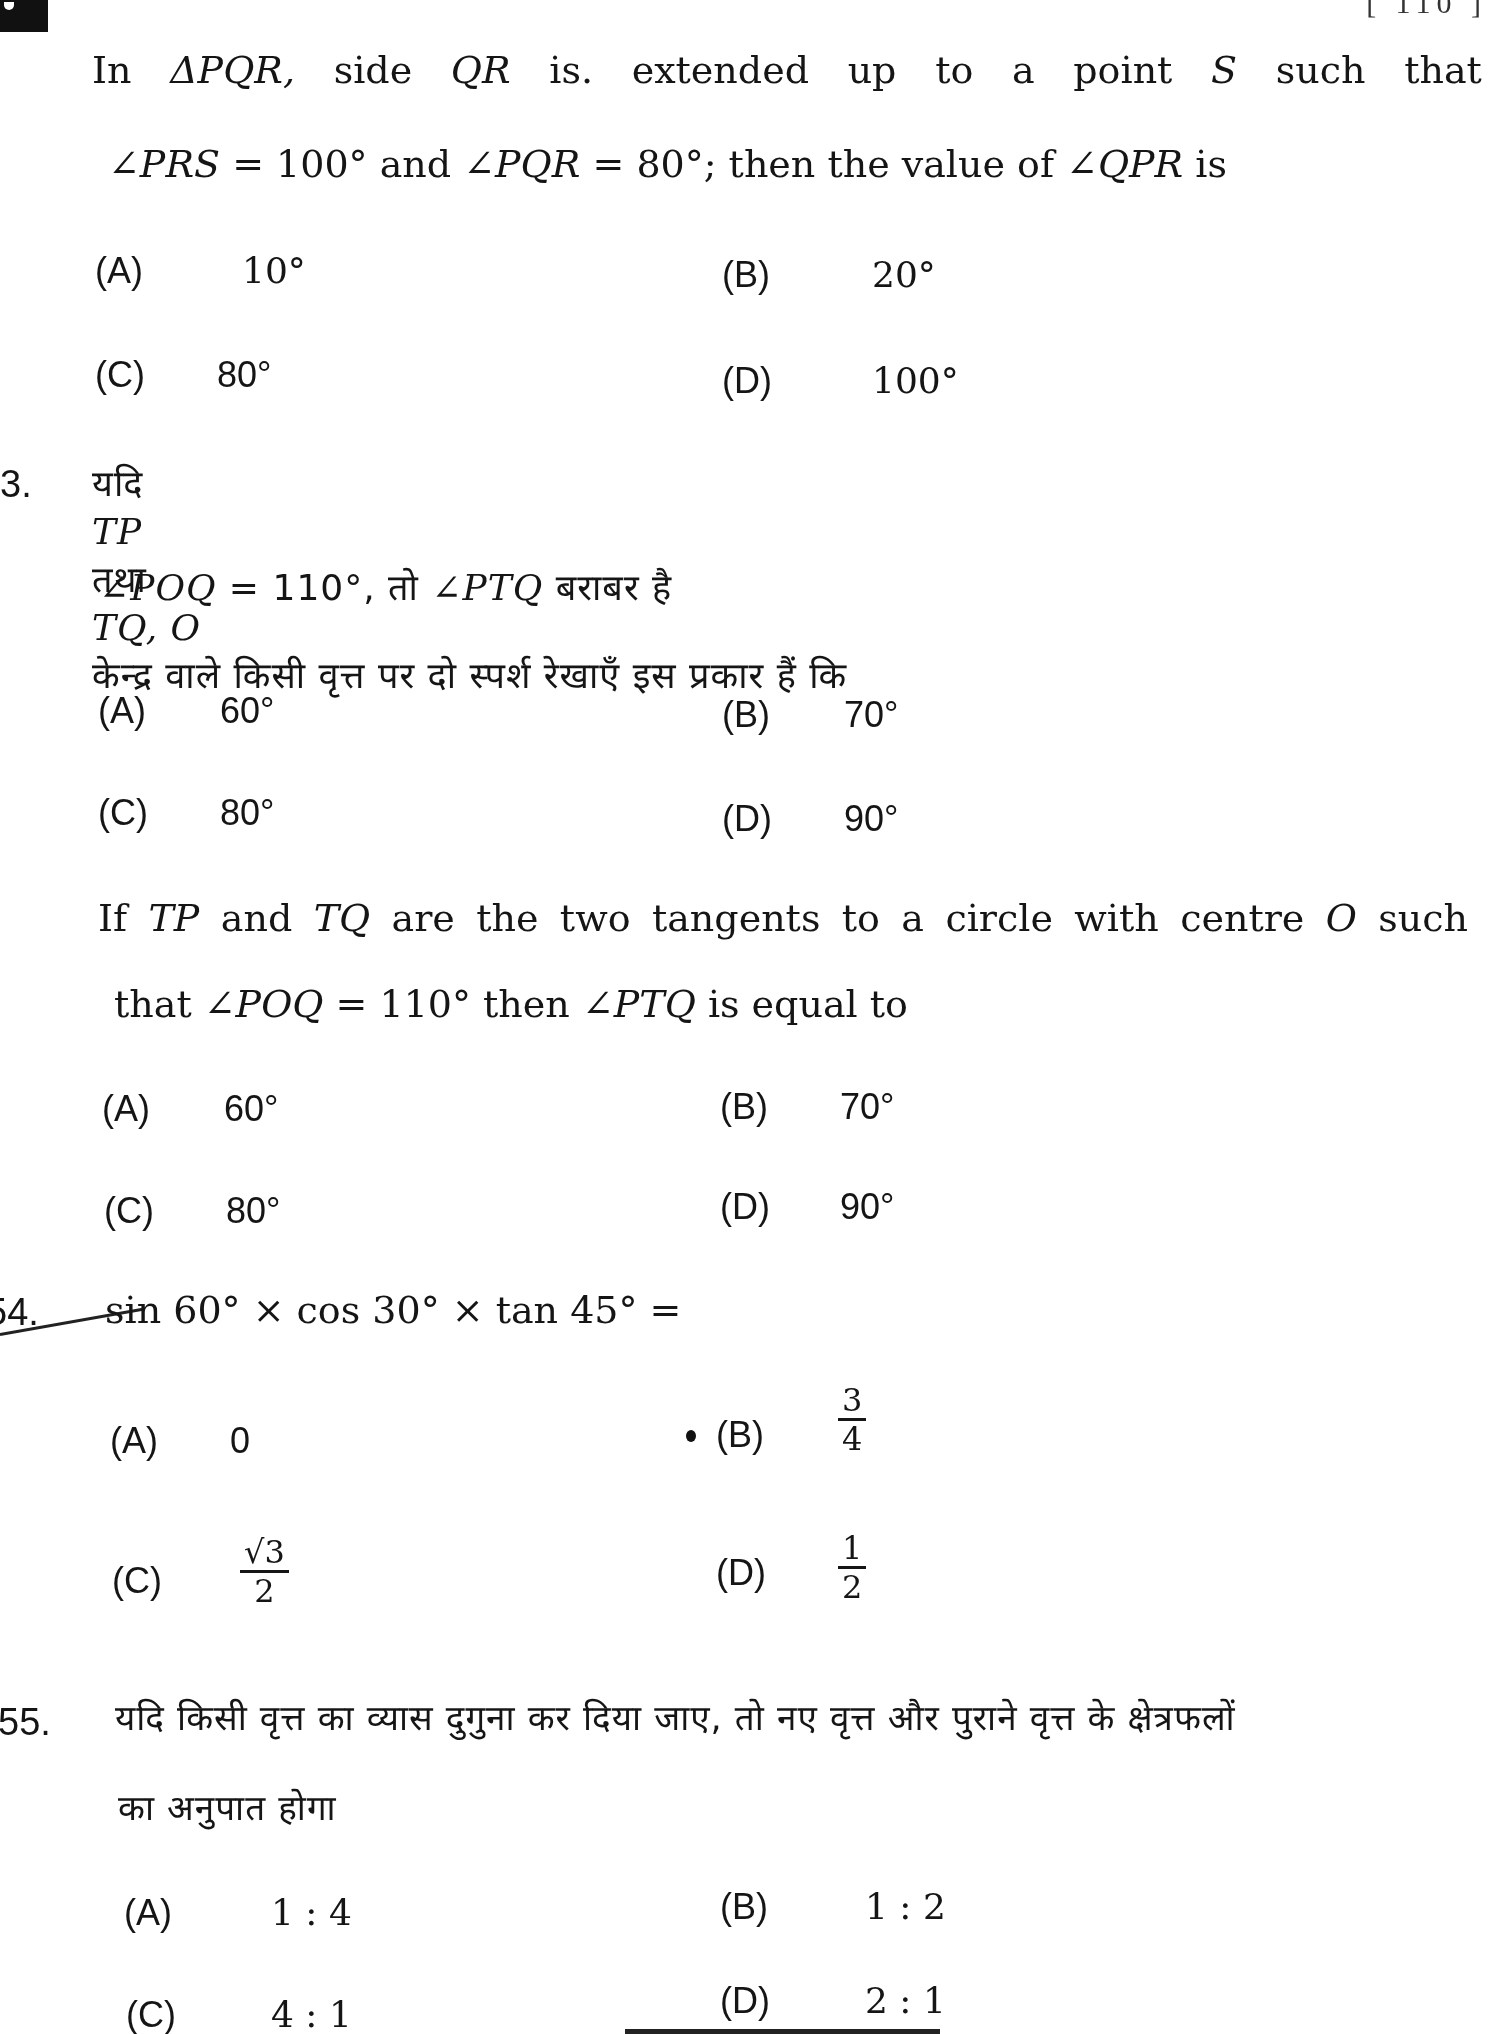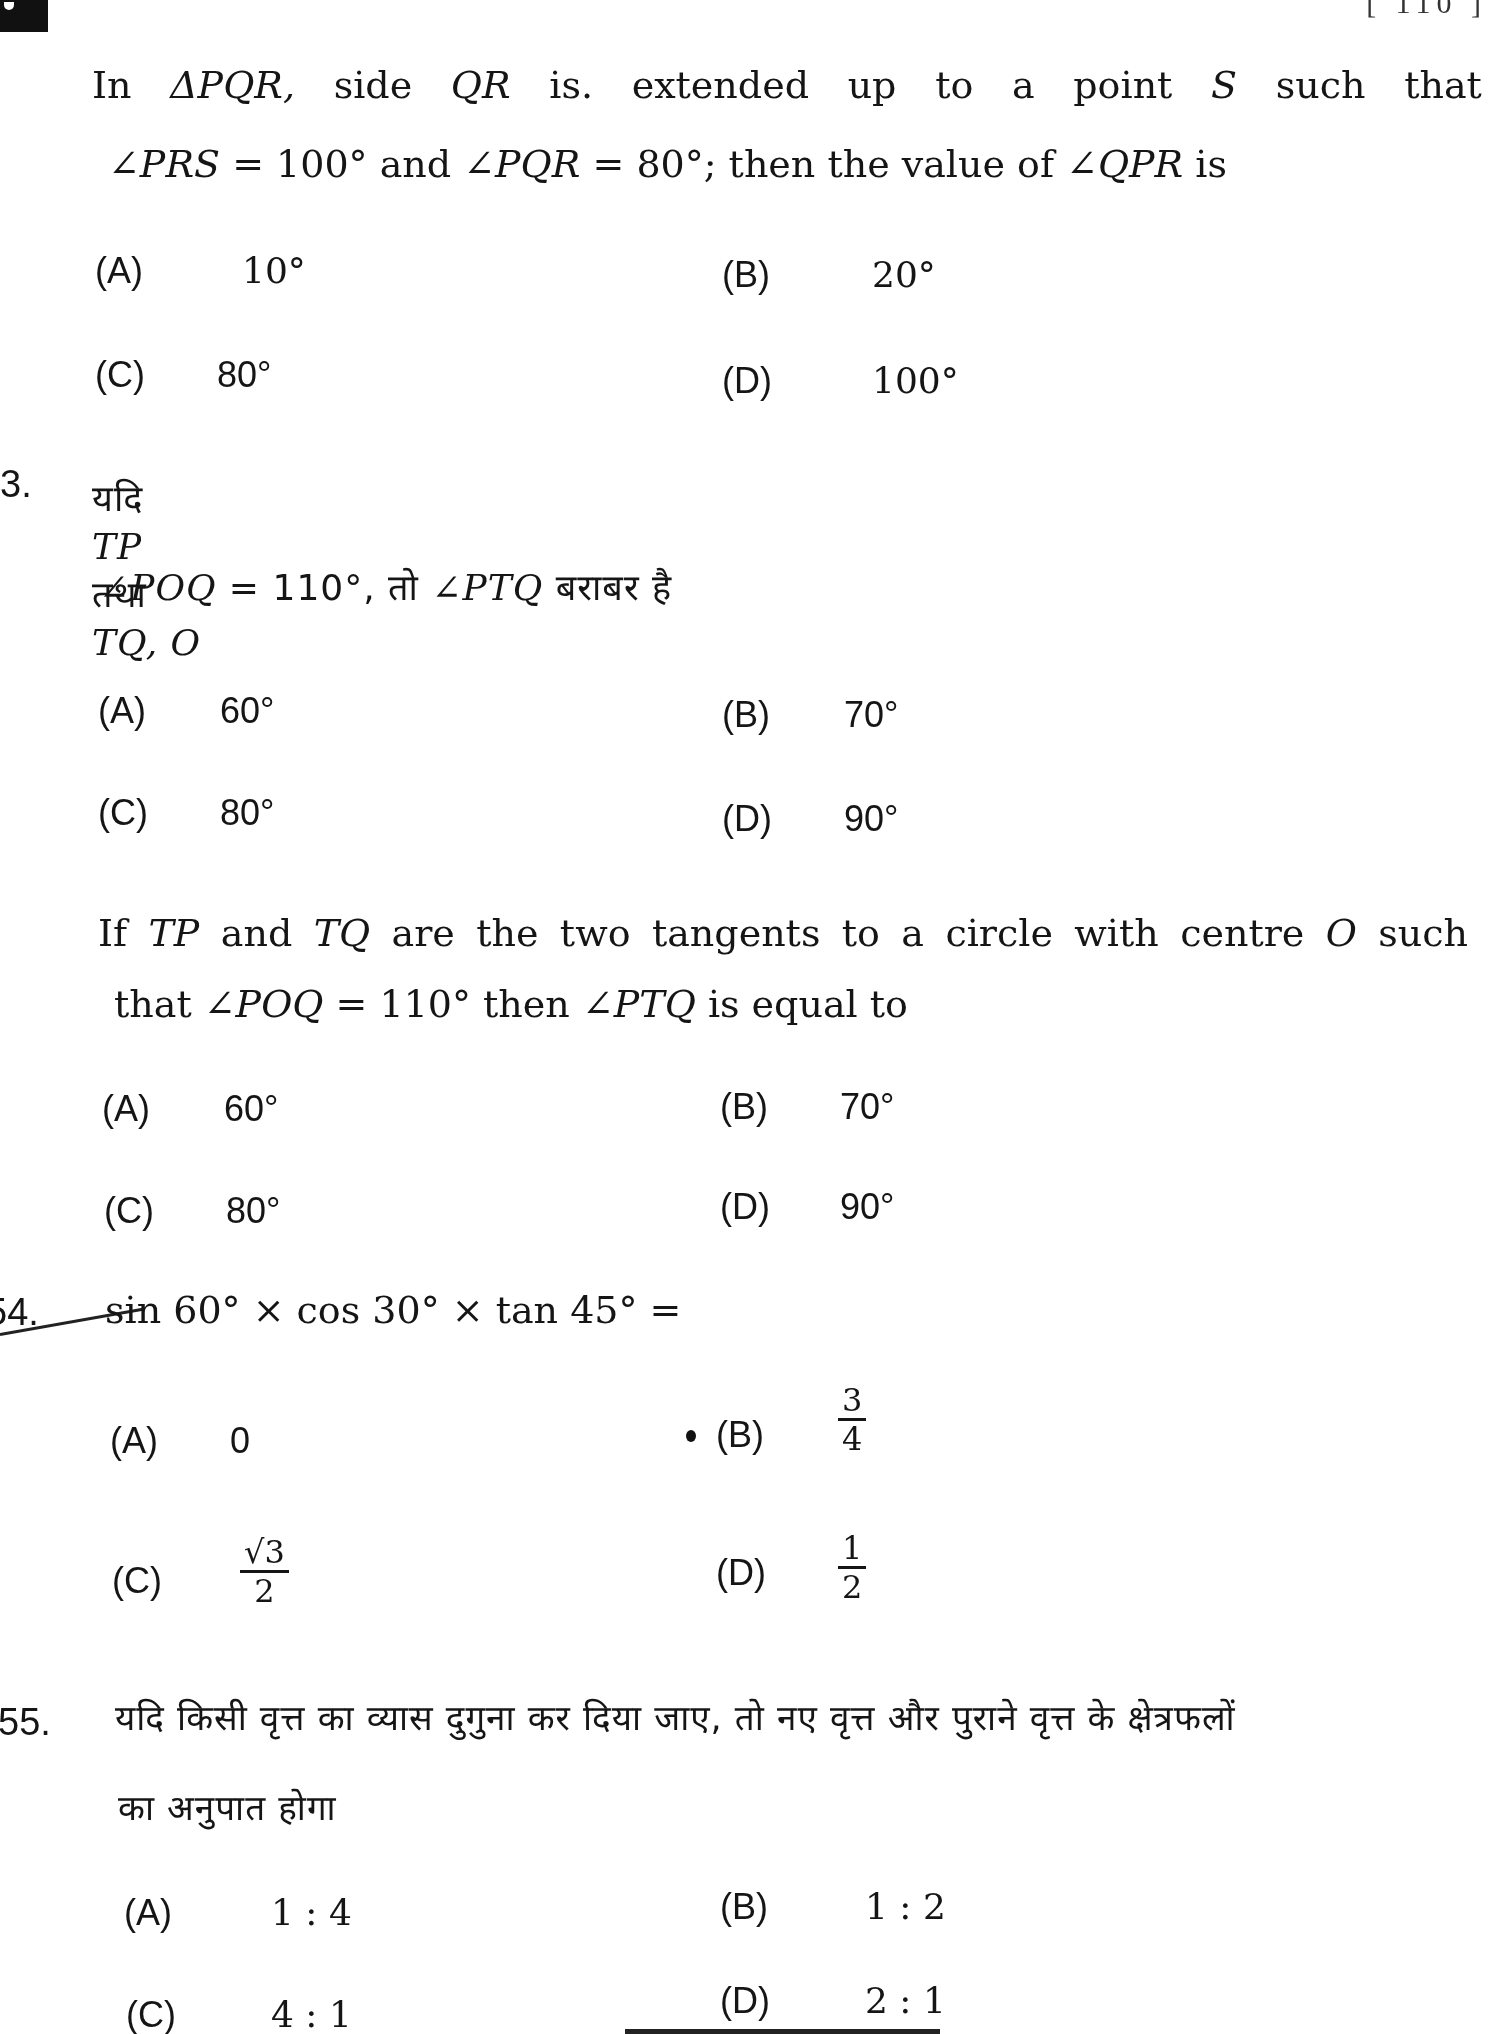--- a/index.html
+++ b/index.html
@@ -15,21 +15,21 @@
     content: ""; position: absolute; left: 4px; top: 2px; width: 10px; height: 8px;
     background: #fff; border-radius: 0 0 6px 6px;
   }
   .page-num {
     position: absolute; right: 18px; top: -14px;
     font-family: "Liberation Serif", serif; font-size: 30px; letter-spacing: 6px; color: #333;
   }
   .line {
     position: absolute; white-space: nowrap; font-size: 38px; line-height: 48px;
   }
-  .justify { display: flex; justify-content: space-between; margin-top: 15px; }
+  .justify { display: flex; justify-content: space-between; }
   .qnum {
     position: absolute; font-family: "Liberation Sans", sans-serif; font-size: 38px; line-height: 48px;
   }
   .hindi { font-family: "DejaVu Sans", sans-serif; font-size: 36px; letter-spacing: 1px; flex-direction: column; }
   .opt {
     position: absolute; font-family: "Liberation Sans", sans-serif; font-size: 36px; line-height: 46px;
     white-space: nowrap;
   }
   .opt .lbl { display: inline-block; }
   .opt .val { display: inline-block; position: absolute; left: 122px; top: 0; }
@@ -80,20 +80,21 @@
 <div class="opt" style="left:722px; top:252px;"><span class="lbl">(B)</span><span class="val serif" style="left:125px;">20°</span></div>
 <div class="opt" style="left:95px; top:352px;"><span class="lbl">(C)</span><span class="val">80°</span></div>
 <div class="opt" style="left:722px; top:358px;"><span class="lbl">(D)</span><span class="val serif" style="left:125px;">100°</span></div>
 
 <div class="qnum" style="left:0; top:460px;">3.</div>
 <div class="line hindi justify" style="left:92px; top:460px; width:1390px;">
   <span>यदि</span>
   <i>TP</i>
   <span>तथा</span>
   <i>TQ, O</i>
+  <span>केन्द्र वाले किसी वृत्त पर दो स्पर्श रेखाएँ इस प्रकार हैं कि</span>
 </div>
 <div class="line hindi" style="left:99px; top:564px;">
   <i>∠POQ</i><span> = 110°, तो </span><i>∠PTQ</i><span> बराबर है</span>
 </div>
 <div class="opt" style="left:98px; top:688px;"><span class="lbl">(A)</span><span class="val">60°</span></div>
 <div class="opt" style="left:722px; top:692px;"><span class="lbl">(B)</span><span class="val" style="left:122px;">70°</span></div>
 <div class="opt" style="left:98px; top:790px;"><span class="lbl">(C)</span><span class="val">80°</span></div>
 <div class="opt" style="left:722px; top:796px;"><span class="lbl">(D)</span><span class="val" style="left:122px;">90°</span></div>
 
 <div class="line justify" style="left:98px; top:894px; width:1370px;">

